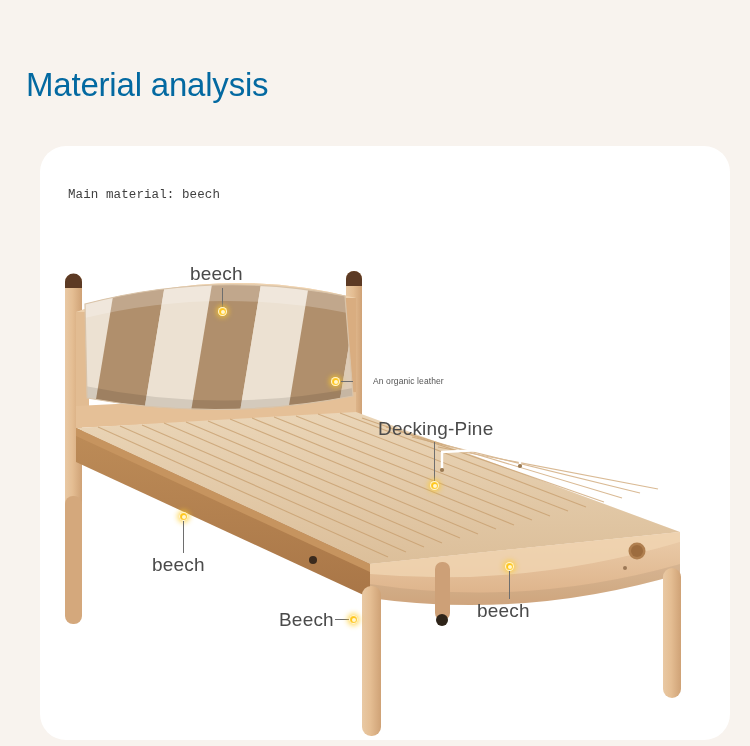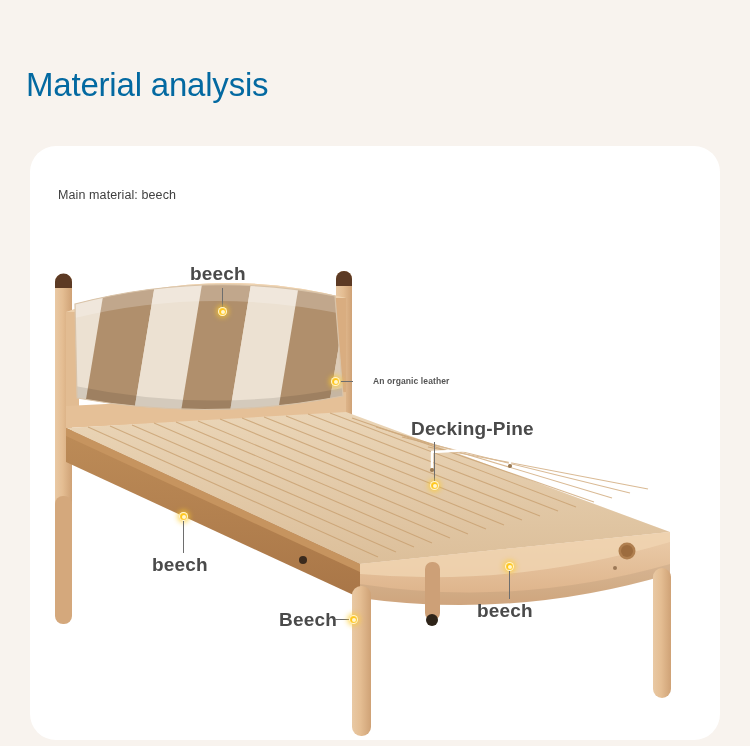--- a/index.html
+++ b/index.html
@@ -22,26 +22,27 @@
     font-size: 33px;
     font-weight: 400;
     letter-spacing: -0.2px;
     color: #0369a1;
     white-space: nowrap;
   }
 
   
   #material-card {
     position: absolute;
-    left: 30px;
+    left: 40px;
     top: 146px;
     width: 690px;
     height: 594px;
     background: #ffffff;
     border-radius: 26px;
+    font-family: Liberation Mono, monospace;
   }
 
   #main-material-text {
     position: absolute;
     left: 28px;
     top: 42px;
     font-size: 12.5px;
     color: #3f3f3f;
     letter-spacing: 0.1px;
     white-space: nowrap;
@@ -73,21 +74,21 @@
     left: 0; top: 0;
     width: 750px; height: 746px;
     pointer-events: none;
   }
   .annotation { position: absolute; pointer-events: auto; }
 
   .ann-label {
     position: absolute;
     white-space: nowrap;
     color: #4a4a4a;
-    font-weight: 700;
+    font-weight: 400;
   }
   .ann-label.big   { font-size: 19px; letter-spacing: 0.2px; }
   .ann-label.small { font-size: 8.5px; letter-spacing: 0.1px; color: #555; margin-left: 18px; }
 
   .ann-dot {
     position: absolute;
     width: 9px; height: 9px;
     border-radius: 50%;
     background: #ffc61a;
     box-shadow: 0 0 5px 2px rgba(255,205,40,.65),
@@ -256,21 +257,21 @@
     <div class="ann-dot" style="left:218px; top:307px;"></div>
   </div>
 
   <div class="annotation">
     <div class="ann-dot" style="left:331px; top:377px;"></div>
     <div class="ann-line h" style="left:341px; top:381px; width:12px;"></div>
     <div class="ann-label small" style="left:355px; top:376px;">An organic leather</div>
   </div>
 
   <div class="annotation">
-    <div class="ann-label big" style="left:378px; top:418px;margin-left:33px;">Decking-Pine</div>
+    <div class="ann-label big" style="left:378px; top:418px;">Decking-Pine</div>
     <div class="ann-line v" style="left:434px; top:442px; height:42px;"></div>
     <div class="ann-dot" style="left:430px; top:481px;"></div>
   </div>
 
   <div class="annotation">
     <div class="ann-dot" style="left:179px; top:512px;"></div>
     <div class="ann-line v" style="left:183px; top:521px; height:32px;"></div>
     <div class="ann-label big" style="left:152px; top:554px;">beech</div>
   </div>
 

